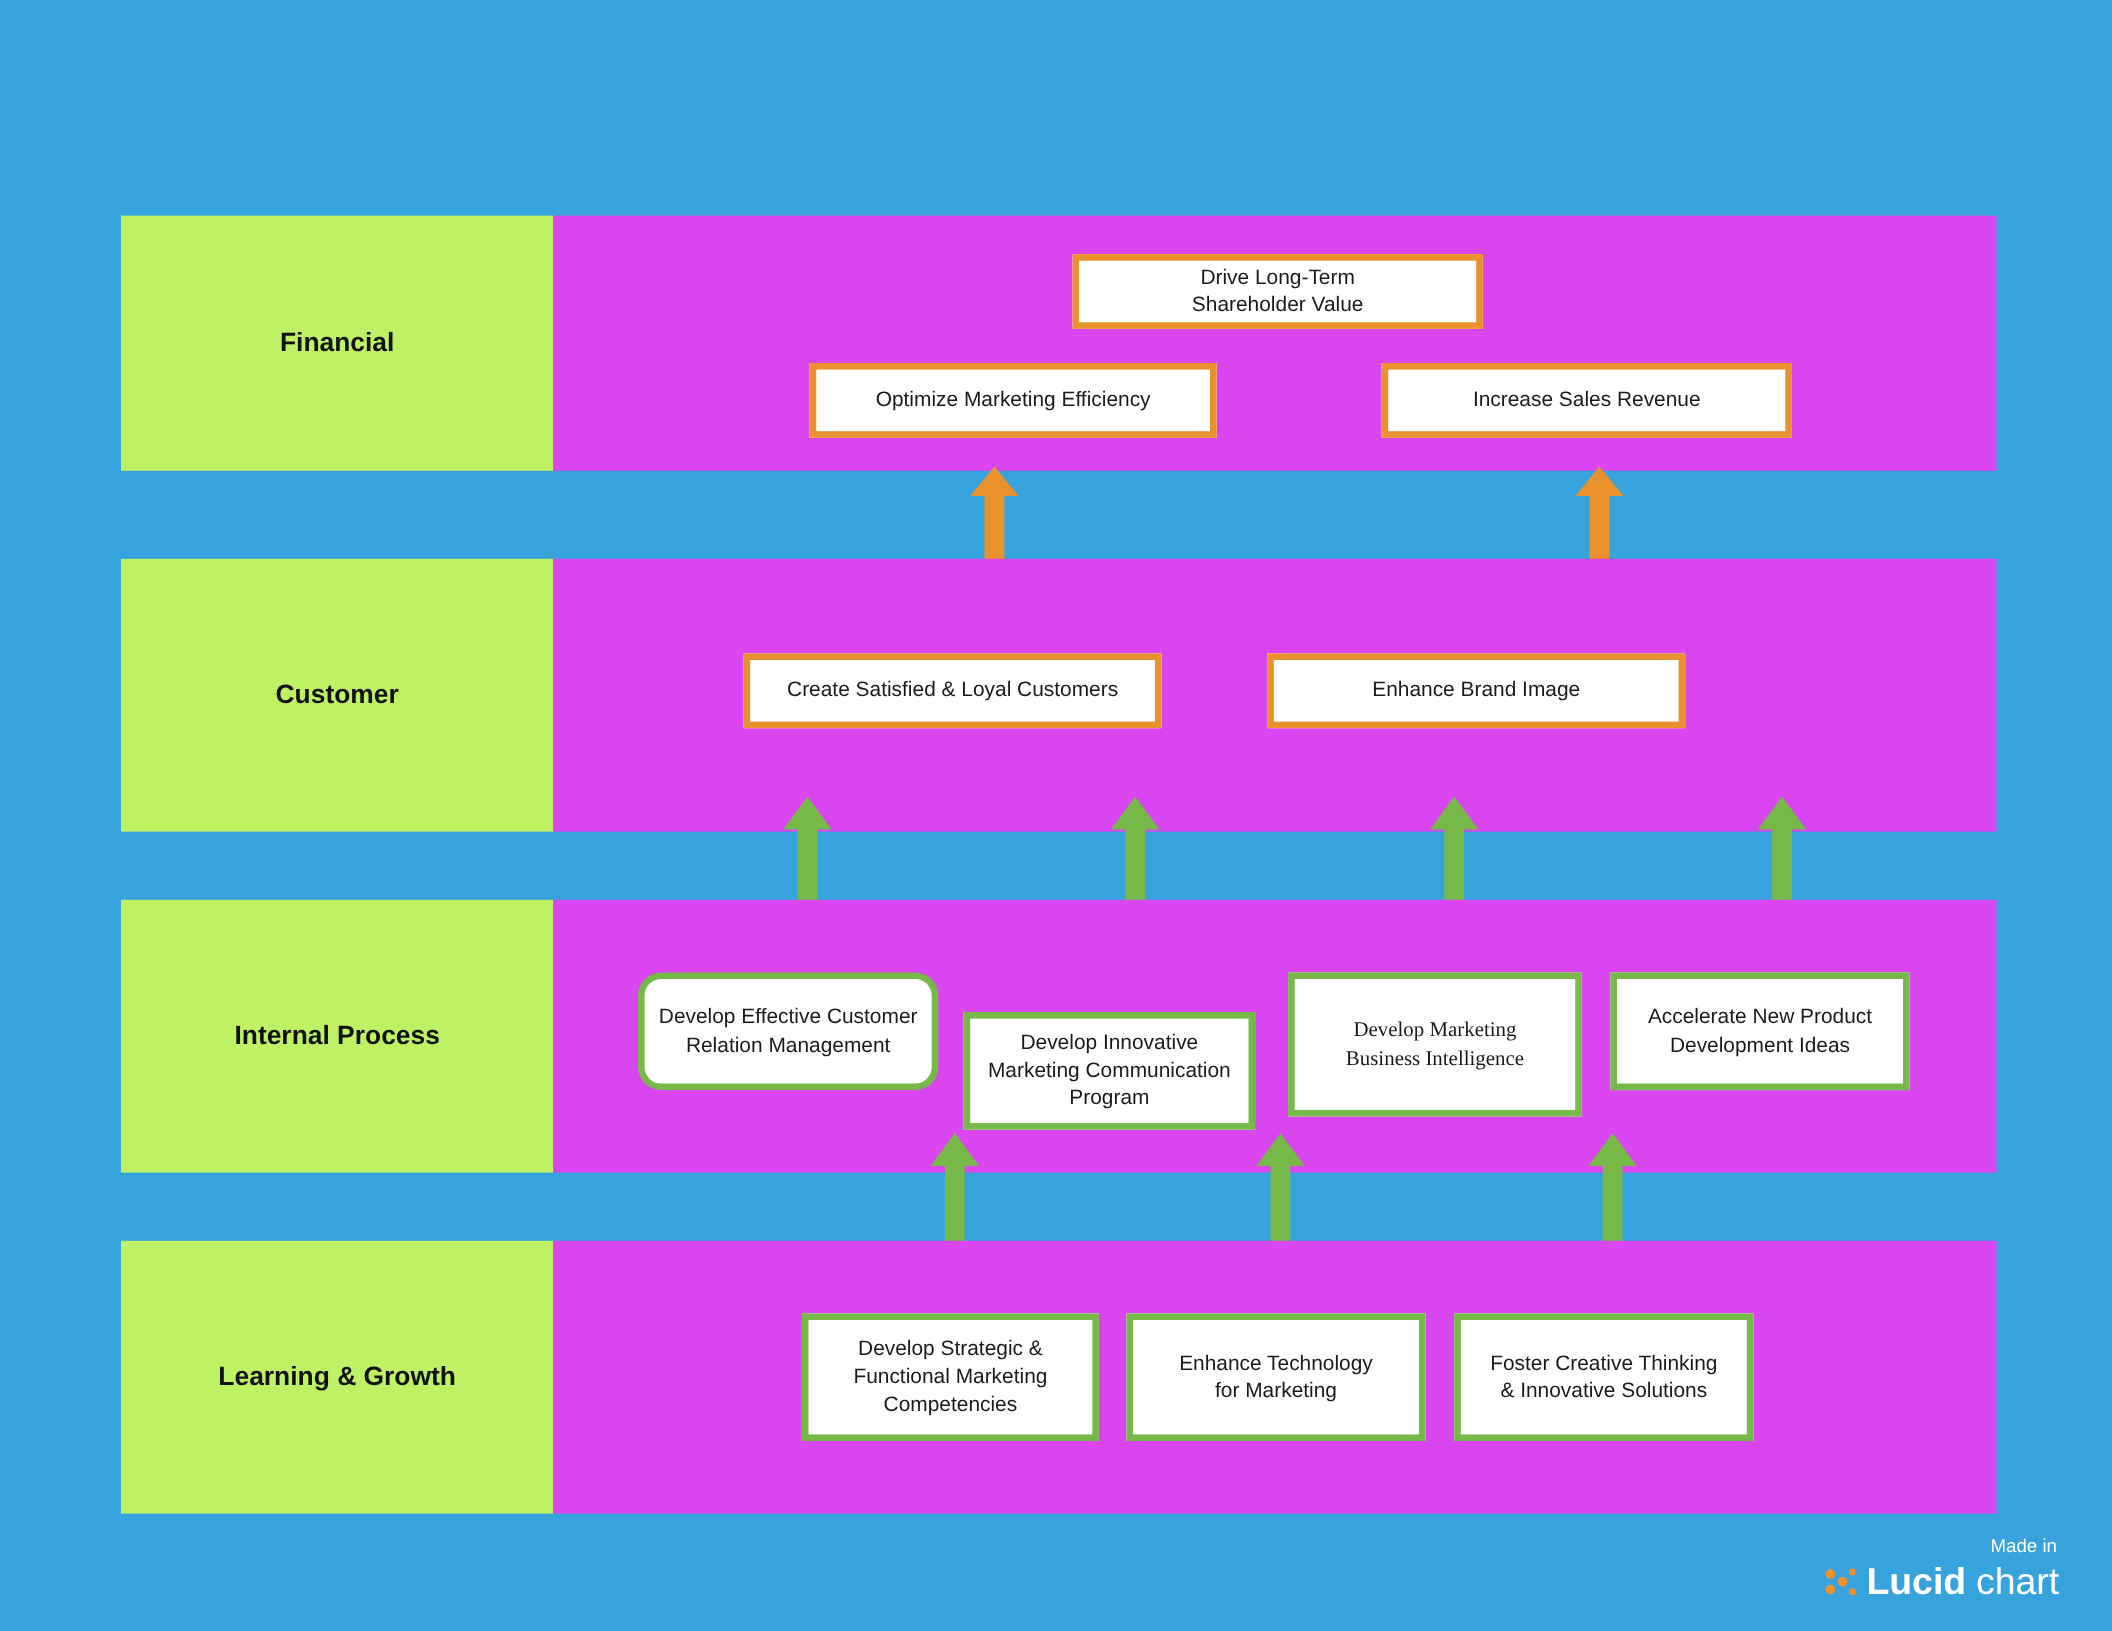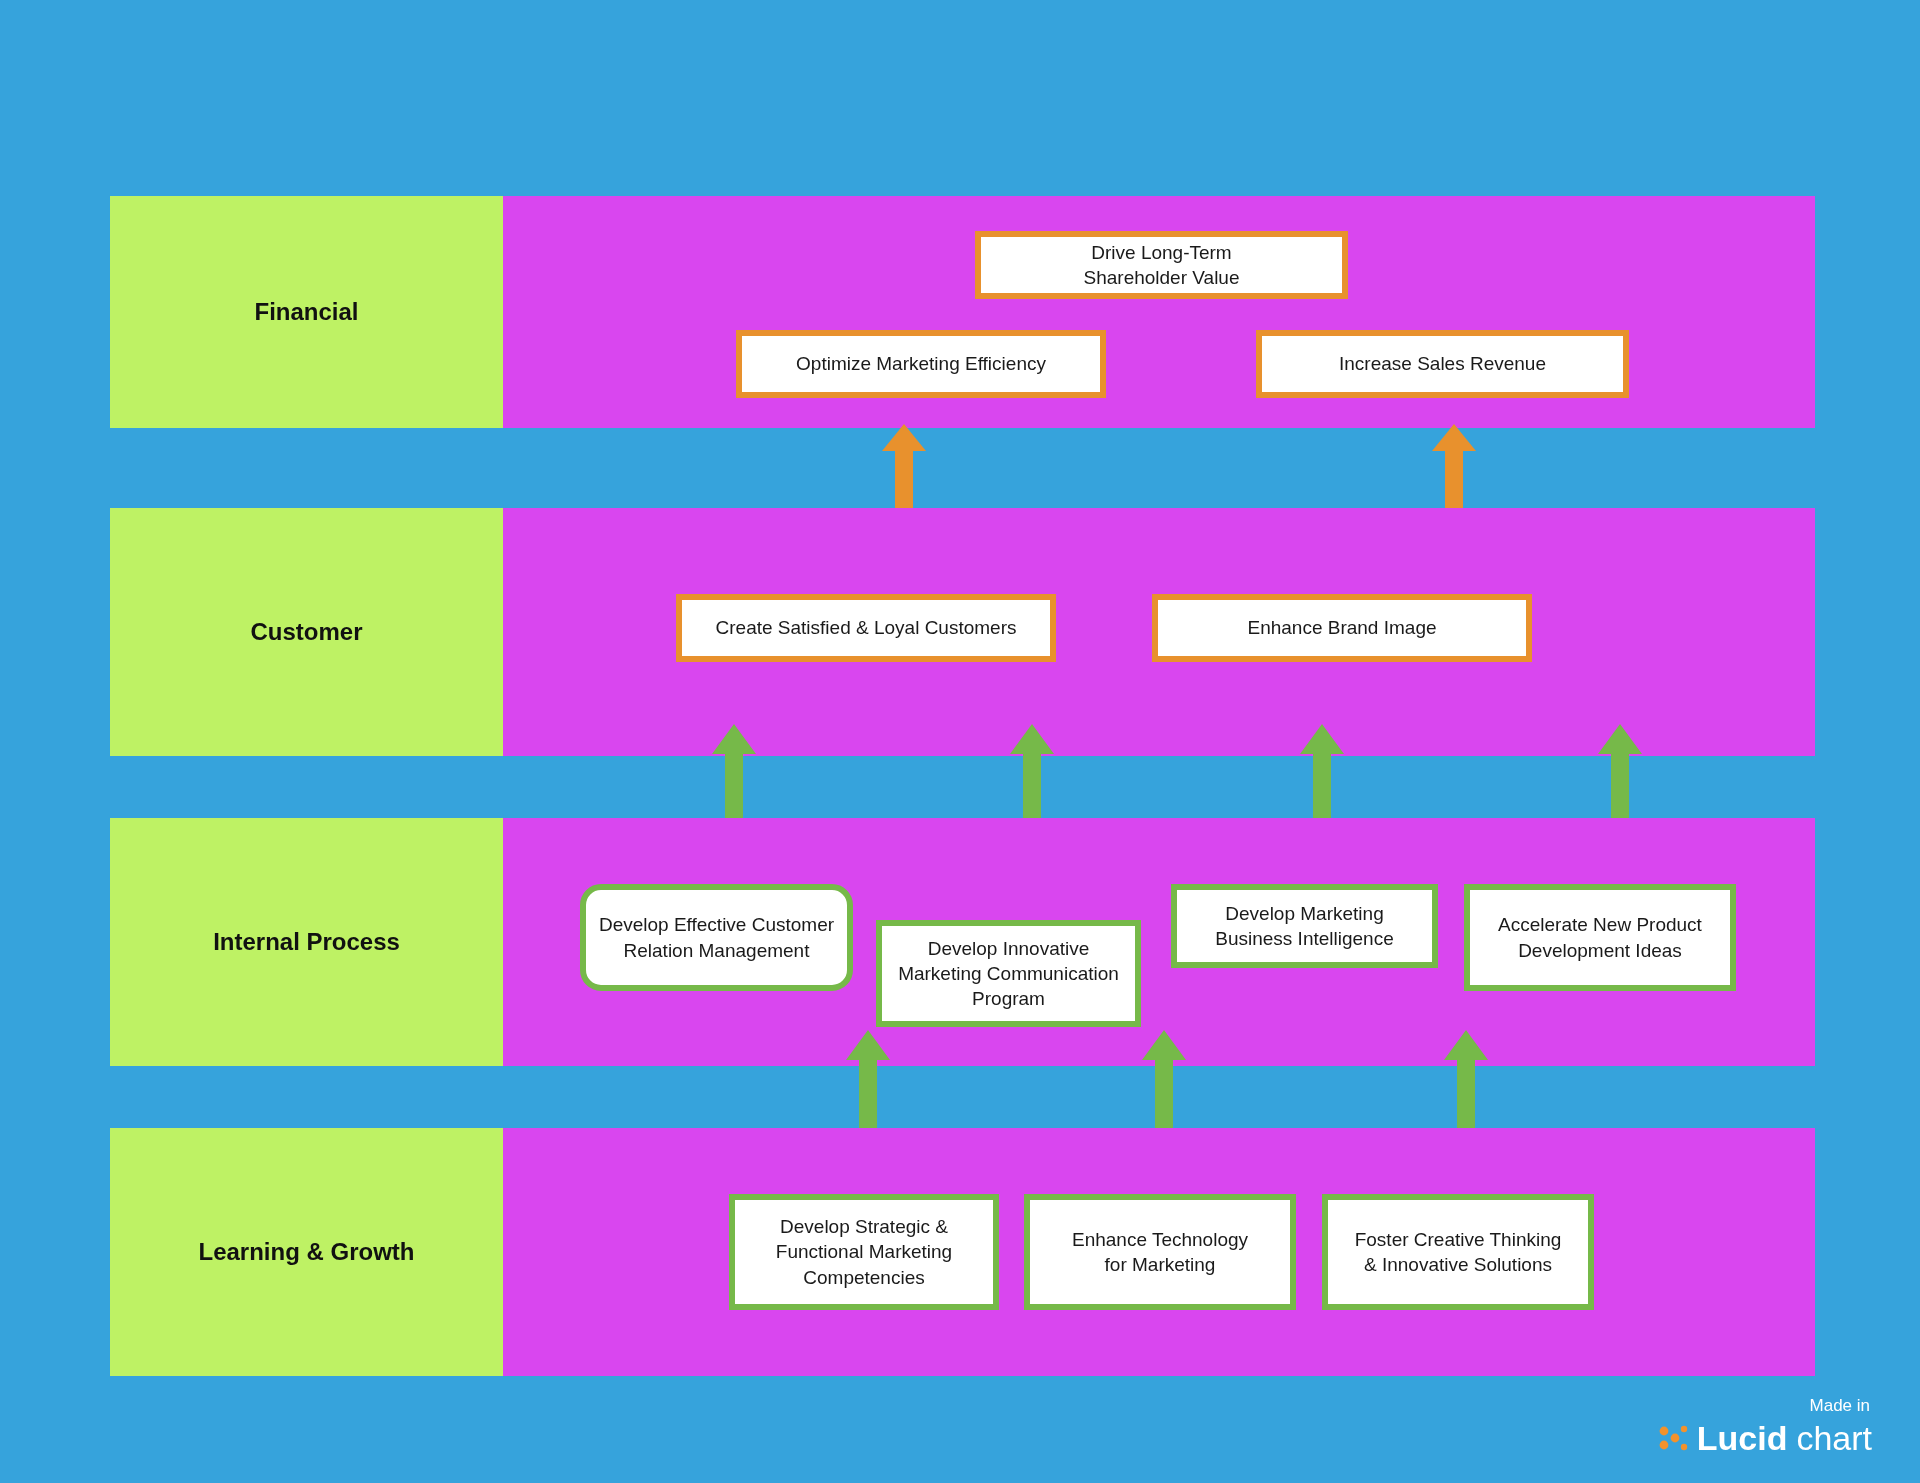--- a/index.html
+++ b/index.html
@@ -175,21 +175,21 @@
     </svg>
   </div>
 
   <div class="band" style="top:818px; height:248px;">
     <div class="band-label">
       <span class="band-label-text">Internal Process</span>
     </div>
     <div class="band-body">
       <div class="obj-box green" style="left:77px; top:66px; width:273px; height:107px;border-radius:21px;">Develop Effective Customer<br>Relation Management</div>
       <div class="obj-box green" style="left:373px; top:66px; width:265px; height:107px;margin-top:36px;">Develop Innovative<br>Marketing Communication<br>Program</div>
-      <div class="obj-box green" style="left:668px; top:66px; width:267px; height:84px;">Develop Marketing<br>Business Intelligence</div>
+      <div class="obj-box green" style="left:668px; top:66px; width:267px; height:131px;font-family:Liberation Serif, serif;">Develop Marketing<br>Business Intelligence</div>
       <div class="obj-box green" style="left:961px; top:66px; width:272px; height:107px;">Accelerate New Product<br>Development Ideas</div>
     </div>
   </div>
 
   <div class="arrow" style="left:846px; top:1030px;">
     <svg width="44" height="128" viewBox="0 0 44 128" aria-hidden="true">
       <polygon points="22,0 44,30 31,30 31,128 13,128 13,30 0,30" fill="#76b949"></polygon>
     </svg>
   </div>
   <div class="arrow" style="left:1142px; top:1030px;">

